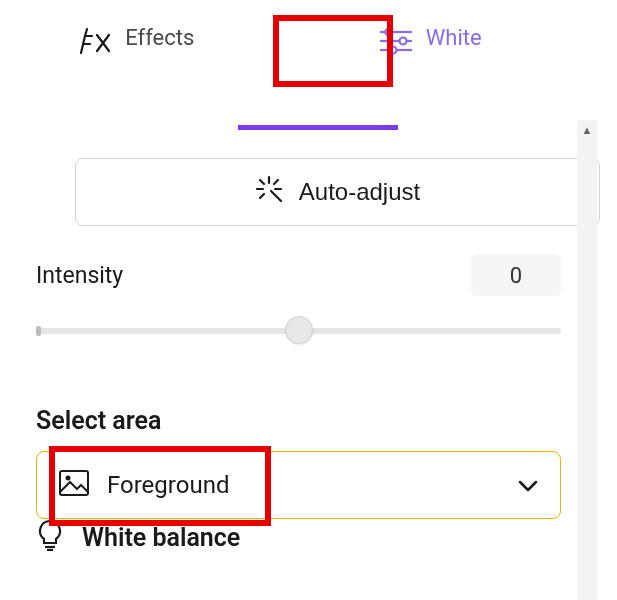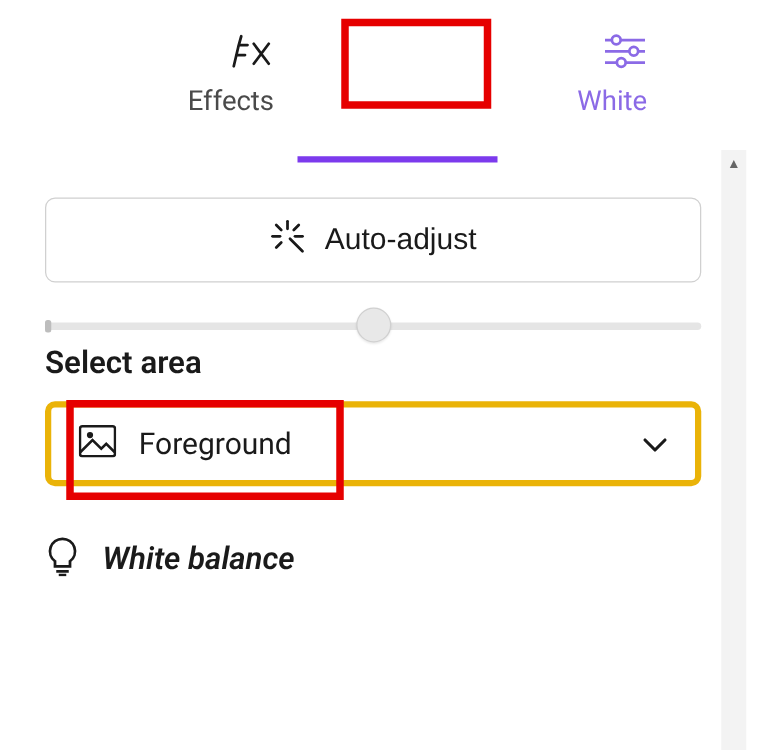--- a/index.html
+++ b/index.html
@@ -20,22 +20,21 @@
     .tabs {
       display: flex;
       justify-content: space-around;
       align-items: flex-start;
       padding-top: 25px;
       height: 130px;
       position: relative;
     }
     .tab {
       display: flex;
-      flex-direction: column;
-      align-items: flex-end;
+      align-items: flex-start;
       gap: 12px;
       cursor: pointer;
       width: 140px;
     }
     .tab-icon {
       height: 32px;
       display: flex;
       align-items: center;
       justify-content: center;
     }
@@ -73,20 +72,21 @@
       border-radius: 8px;
       background: #fff;
       display: flex;
       align-items: center;
       justify-content: center;
       gap: 16px;
       font-size: 24px;
       color: #1a1a1a;
       font-weight: 500;
       cursor: pointer;
+      margin-left: 39px;
     }
     .intensity-row {
       display: flex;
       justify-content: space-between;
       align-items: center;
       margin-top: 28px;
     }
     .intensity-label {
       font-size: 23px;
       color: #1a1a1a;
@@ -134,25 +134,26 @@
       background: #e8e8e8;
       border: 1px solid #d0d0d0;
       border-radius: 50%;
       box-shadow: 0 1px 2px rgba(0,0,0,0.1);
       cursor: grab;
     }
     .select-area-label {
       font-size: 25px;
       font-weight: 600;
       color: #1a1a1a;
+      margin-top: 60px;
     }
     .select-dropdown {
       width: 100%;
       height: 68px;
-      border: 5px solid #eab308;
+      border: 1px solid #eab308;
       border-radius: 8px;
       background: #fff;
       display: flex;
       align-items: center;
       padding: 0 22px;
       margin-top: 16px;
       cursor: pointer;
       position: relative;
     }
     .select-dropdown-icon {
@@ -172,22 +173,20 @@
       left: 12px;
       width: 222px;
       height: 80px;
       border: 6px solid #e60000;
       pointer-events: none;
     }
     .white-balance-row {
       display: flex;
       align-items: center;
       gap: 18px;
-      margin-top: 40px;
-      font-style: italic;
     }
     .white-balance-label {
       font-size: 25px;
       font-weight: 600;
       color: #1a1a1a;
     }
     
     .scrollbar-track {
       position: absolute;
       right: 0;
@@ -252,20 +251,24 @@
           <line x1="23" y1="5" x2="19" y2="9"></line>
           <line x1="2" y1="14" x2="8" y2="14"></line>
           <line x1="20" y1="14" x2="26" y2="14"></line>
           <line x1="5" y1="23" x2="9" y2="19"></line>
           <line x1="16" y1="16" x2="26" y2="26"></line>
         </svg>
       </span>
       <span>Auto-adjust</span>
     </button>
 
+    <div class="intensity-row">
+      <span class="intensity-label">Intensity</span>
+      <div class="intensity-value">0</div>
+    </div>
 
     <div class="slider-wrap">
       <div class="slider-track"></div>
       <div class="slider-tick"></div>
       <div class="slider-thumb"></div>
     </div>
 
     <div class="select-area-label">Select area</div>
 
     <div class="select-dropdown">

